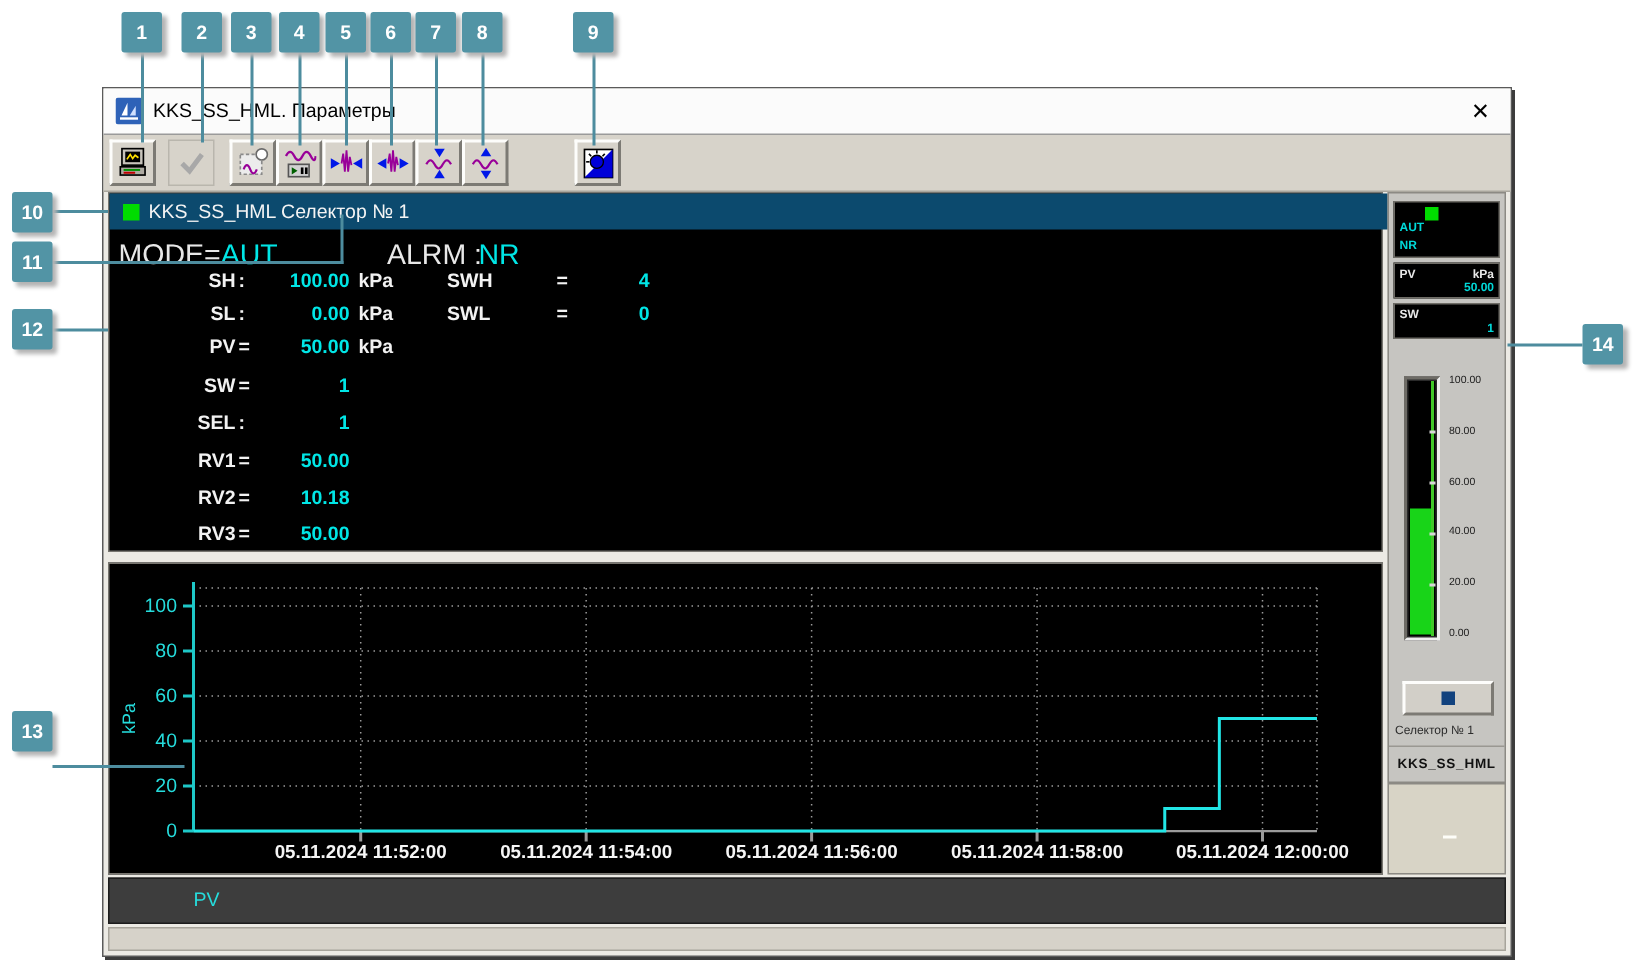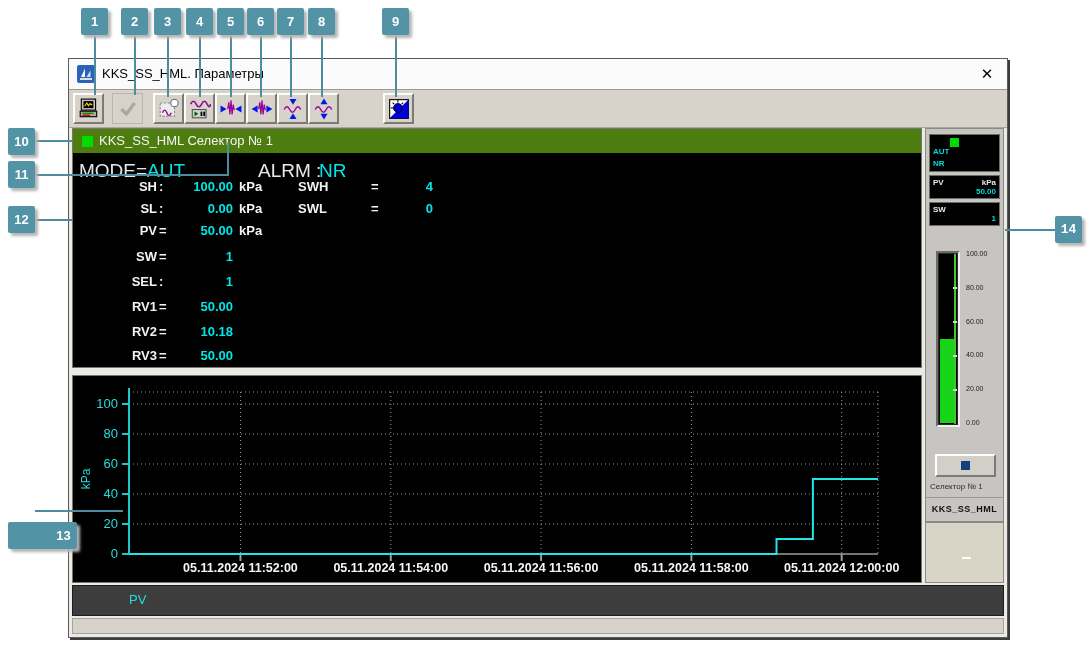--- a/index.html
+++ b/index.html
@@ -22,21 +22,21 @@
              font-size:15px;color:#000;cursor:default;}
   #toolbar{position:absolute;left:0;top:31px;width:100%;height:37px;background:#d7d3ca;border-bottom:1px solid #aaa79e;}
   .tbtn{position:absolute;top:3px;width:31px;height:31px;background:#d7d3ca;
         border-top:2px solid #fdfdfb;border-left:2px solid #fdfdfb;border-right:2px solid #7c7a74;border-bottom:2px solid #7c7a74;
         display:flex;align-items:center;justify-content:center;box-sizing:border-box;}
   .tbtn.flat{border:1px solid #b9b6ad;}
   .tbtn svg{width:22px;height:22px;}
 
   
   #param-panel{position:absolute;left:3px;top:69px;width:850px;height:240px;background:#000;border:1px solid #77756f;box-sizing:border-box;}
-  #param-header{position:absolute;left:0;top:0;width:100%;height:24px;background:#4d7c0f;}
+  #param-header{position:absolute;left:0;top:0;width:100%;height:24px;background:#0c4a6e;padding-left:20px;}
   #param-ind{position:absolute;left:9px;top:7px;width:11px;height:11px;background:#00dc00;}
   #param-title{position:absolute;left:26px;top:4px;font-size:13px;color:#f4f4f4;}
   #mode-row{position:absolute;left:6px;top:31px;height:18px;font-size:19px;color:#e8e8e8;white-space:pre;}
   .cyan{color:#00e6e6;}
   .prow{position:absolute;left:6px;width:840px;height:18px;font-weight:bold;font-size:13px;color:#f2f2f2;}
   .prow span{position:absolute;top:0;}
   .pl{left:0;width:78px;text-align:right;}
   .ps{left:80px;width:14px;}
   .pv{left:94px;width:60px;text-align:right;}
   .pu{left:160px;width:55px;}
@@ -107,22 +107,22 @@
   <div class="conn" style="left:199px;top:35px;width:2px;height:62px;"></div>
   <div class="conn" style="left:230px;top:35px;width:2px;height:62px;"></div>
   <div class="conn" style="left:260px;top:35px;width:2px;height:62px;"></div>
   <div class="conn" style="left:290px;top:35px;width:2px;height:62px;"></div>
   <div class="conn" style="left:321px;top:35px;width:2px;height:62px;"></div>
   <div class="conn" style="left:395px;top:35px;width:2px;height:62px;"></div>
 
   <div class="badge" style="left:8px;top:128px;">10</div>
   <div class="badge" style="left:8px;top:161px;">11</div>
   <div class="badge" style="left:8px;top:206px;">12</div>
-  <div class="badge" style="left:8px;top:522px;padding-left:42px;">13</div>
-  <div class="badge" style="left:1055px;top:216px;font-family:Liberation Mono, monospace;">14</div>
+  <div class="badge" style="left:8px;top:474px;">13</div>
+  <div class="badge" style="left:1055px;top:216px;">14</div>
   <div class="conn" style="left:35px;top:140px;width:37px;height:2px;"></div>
   <div class="conn" style="left:35px;top:174px;width:194px;height:2px;"></div>
   <div class="conn" style="left:227px;top:143px;width:2px;height:33px;"></div>
   <div class="conn" style="left:35px;top:219px;width:37px;height:2px;"></div>
   <div class="conn" style="left:35px;top:510px;width:88px;height:2px;"></div>
   <div class="conn" style="left:1005px;top:229px;width:50px;height:2px;"></div>
 
   <div id="win">
 
     <div id="titlebar">

